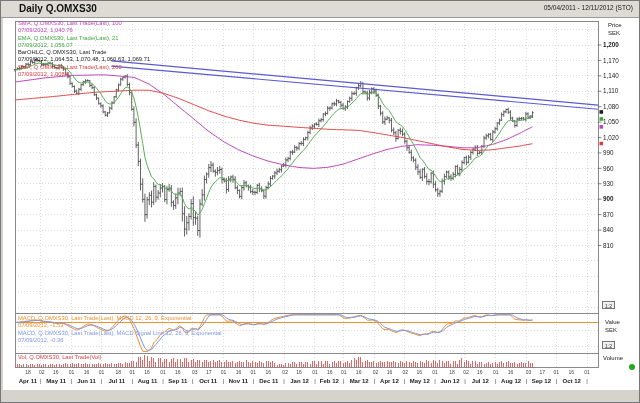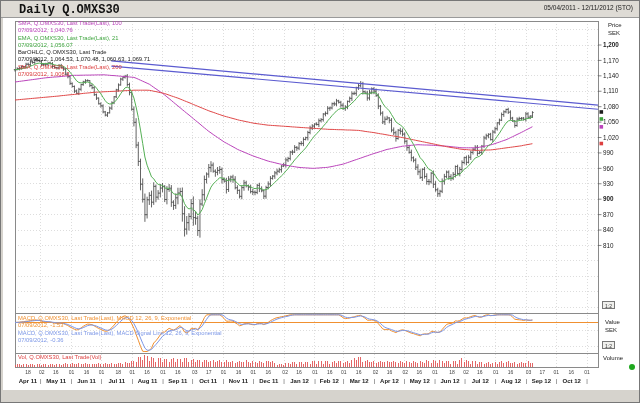--- a/index.html
+++ b/index.html
@@ -1,19 +1,19 @@
 <!DOCTYPE html>
 <html><head>
 <meta charset="utf-8">
 <style>
   html,body{margin:0;padding:0;}
   body{font-family:"Liberation Sans",sans-serif;background:#d6d3cd;}
   #window{position:relative;width:640px;height:403px;background:#d6d3cd;border:1px solid #777;box-sizing:border-box;overflow:hidden;}
   #titlebar{position:absolute;left:0;top:0;width:100%;height:16px;background:#dedbd5;border-bottom:1px solid #9a9a9a;}
-  #title{position:absolute;left:18px;top:2px;font-size:12px;font-weight:bold;color:#111;font-family:Liberation Mono, monospace;}
+  #title{position:absolute;left:18px;top:2px;font-size:10px;font-weight:bold;color:#111;}
   #daterange{position:absolute;right:6px;top:3px;font-size:6.5px;color:#222;}
   #content{position:absolute;left:2px;top:17px;width:636px;height:372px;background:#ffffff;}
   .legend{position:absolute;z-index:5;pointer-events:none;}
   .legend div{font-size:5.8px;line-height:7.3px;white-space:nowrap;}
   #price-legend{left:15px;top:2px;}
   #macd-legend{left:15px;top:297px;}
   #vol-legend{left:15px;top:336px;}
   .axis-cap{position:absolute;font-size:6px;color:#222;z-index:4;}
   .scale-btn{position:absolute;width:13px;height:8px;border:1px solid #777;background:#efefec;color:#333;
              font-size:5px;line-height:8px;text-align:center;z-index:6;box-sizing:border-box;cursor:pointer;}

